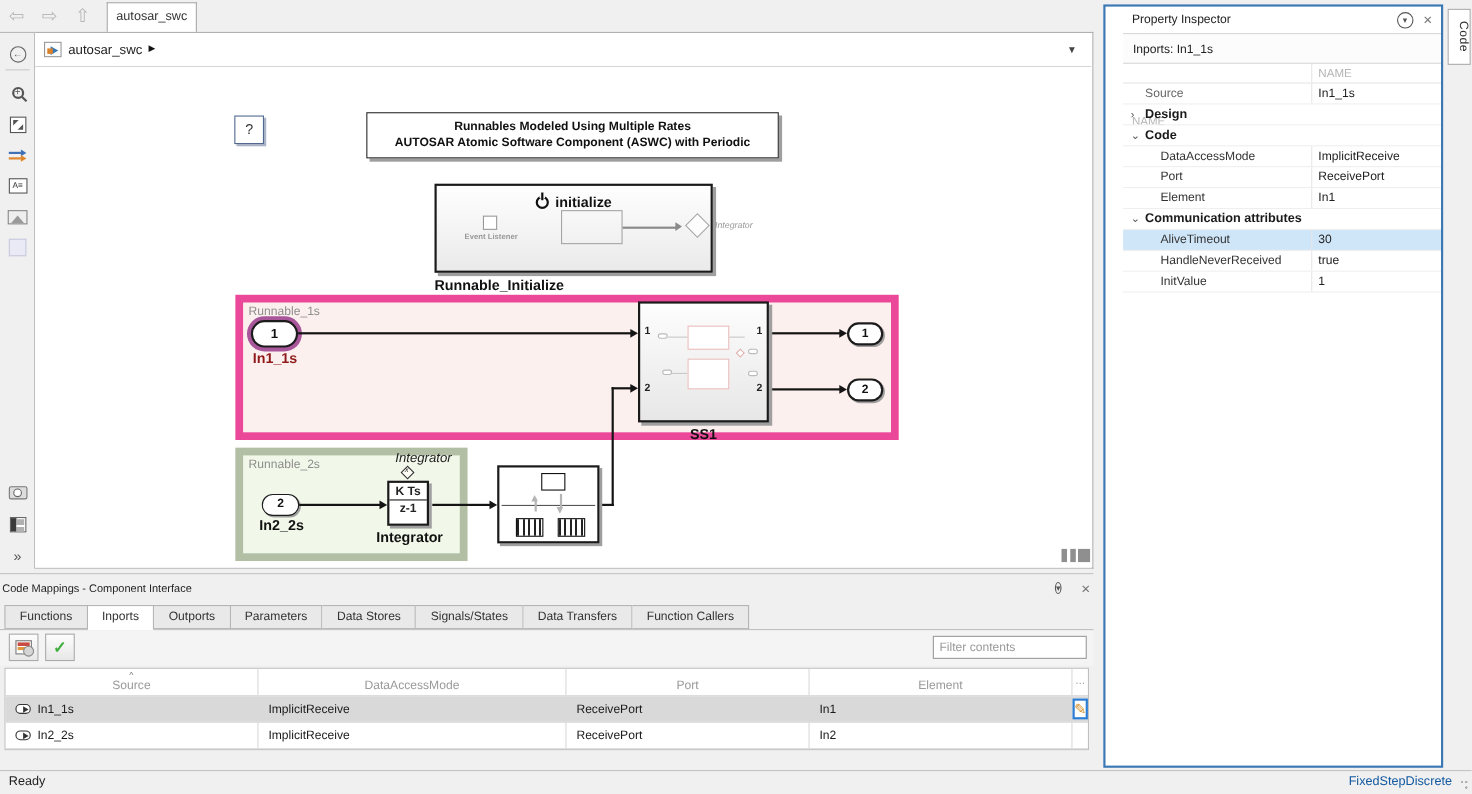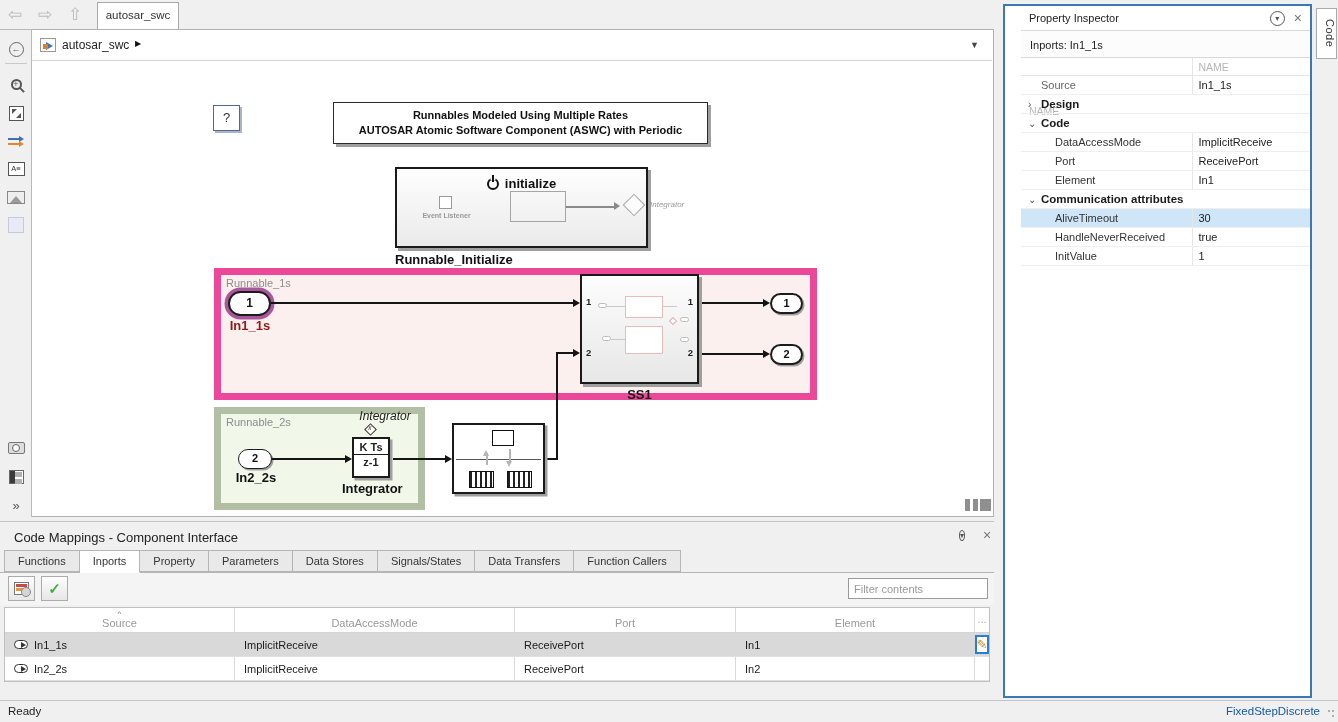--- a/index.html
+++ b/index.html
@@ -109,21 +109,21 @@
   .rate-rect { position:absolute; left:38px; top:5px; width:22px; height:16px; border:1.5px solid #111; background:#fff; }
   .rate-mid { position:absolute; left:2px; top:34px; width:85px; height:1px; background:#555; }
   .rate-vline { position:absolute; width:1.5px; background:#b5b5b5; }
   .rate-au { position:absolute; border:3.5px solid transparent; border-bottom:6px solid #b5b5b5; }
   .rate-ad { position:absolute; border:3.5px solid transparent; border-top:6px solid #b5b5b5; }
   .stripe-box { position:absolute; width:25px; height:17px; border:1px solid #111; background:repeating-linear-gradient(90deg,#222 0 2px,#fff 2px 5px); }
   .grip { position:absolute; background:#8f8f8f; }
 
   
   .cm-panel { left:0; top:521px; width:994px; height:177px; background:#f0f0f0; border-top:1px solid #c4c4c4; }
-  .cm-title { position:absolute; left:14px; top:8px; font-size:13px; color:#222; }
+  .cm-title { position:absolute; left:2px; top:8px; font-size:10px; color:#222; }
   .circle-chev { width:15px; height:15px; border:1px solid #555; border-radius:50%; text-align:center; line-height:13px; font-size:8px; color:#555; }
   .cm-tabs { position:absolute; left:0px; top:28px; width:994px; height:23px; border-bottom:1px solid #b5b5b5; display:flex; padding-left:4px; }
   .cm-tab { border:1px solid #b5b5b5; border-left:none; background:#e9e9e9; padding:0 13px; line-height:21px; font-size:11px; color:#333; }
   .cm-tab:first-child { border-left:1px solid #b5b5b5; }
   .cm-tab.active { background:#fff; border-bottom:1px solid #fff; margin-bottom:-1px; font-weight:normal; }
   .cm-toolbar { position:absolute; left:0; top:51px; width:994px; height:32px; background:#f4f4f4; }
   .tool-btn { position:absolute; top:3px; width:27px; height:25px; border:1px solid #ababab; background:linear-gradient(#fdfdfd,#e7e7e7); display:flex; align-items:center; justify-content:center; }
   .map-icon { width:15px; height:13px; border:1px solid #777; background:#fff; position:relative; }
   .map-icon::before { content:""; position:absolute; left:1px; top:1px; right:1px; height:7px;
      background:linear-gradient(#c94a42 0 3px, #fff 3px 4px, #e2973d 4px 7px); }
@@ -331,21 +331,21 @@
 </div>
 
 <div class="abs cm-panel">
   <span class="cm-title">Code Mappings - Component Interface</span>
   <span class="abs" style="left:959px;top:6px"><span class="circle-chev">▾</span></span>
   <span class="abs x-ic" style="left:983px;top:7px">×</span>
 
   <div class="cm-tabs">
     <div class="cm-tab">Functions</div>
     <div class="cm-tab active">Inports</div>
-    <div class="cm-tab">Property</div>
+    <div class="cm-tab">Outports</div>
     <div class="cm-tab">Parameters</div>
     <div class="cm-tab">Data Stores</div>
     <div class="cm-tab">Signals/States</div>
     <div class="cm-tab">Data Transfers</div>
     <div class="cm-tab">Function Callers</div>
   </div>
 
   <div class="cm-toolbar">
     <div class="tool-btn" style="left:8px">
         <span class="map-icon"></span>

